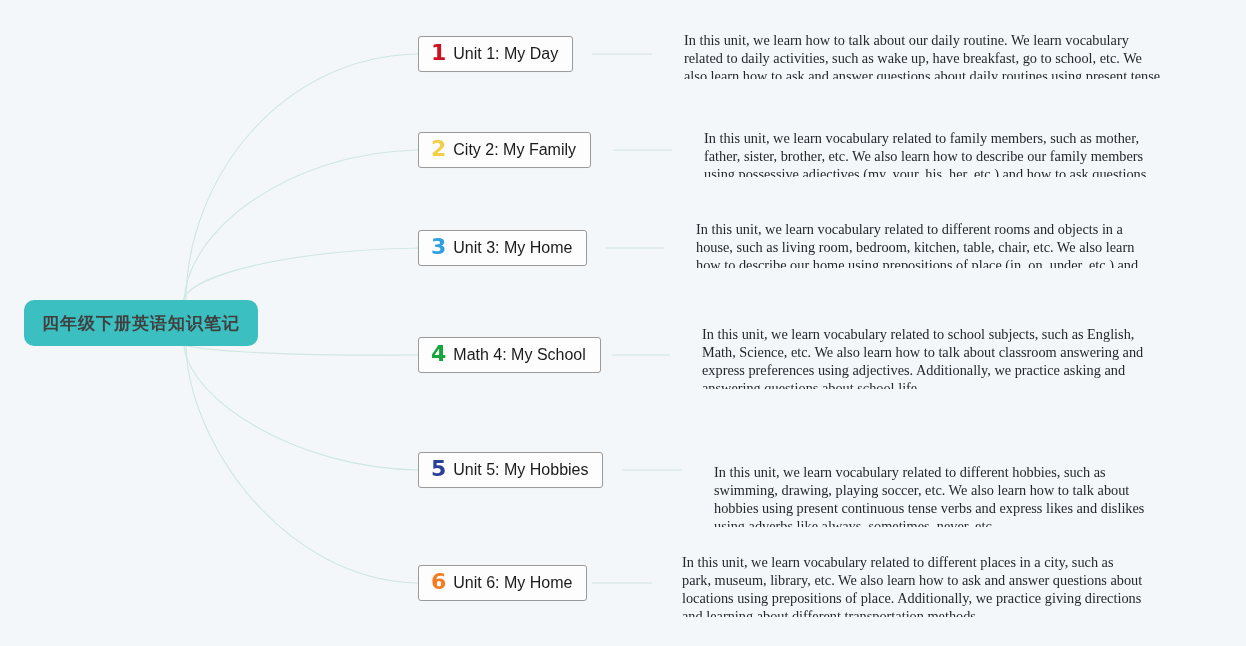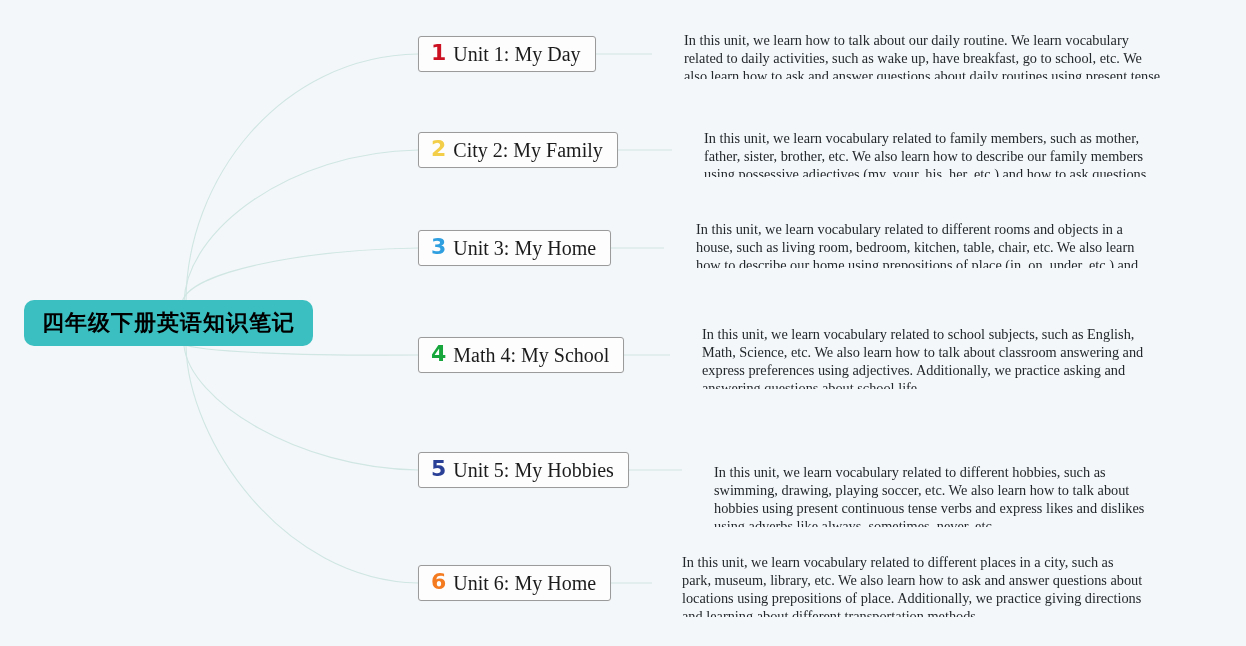--- a/index.html
+++ b/index.html
@@ -40,22 +40,22 @@
     border-radius: 10px;
     display: flex;
     align-items: center;
     justify-content: center;
     padding: 0 18px;
     z-index: 5;
   }
   .root-label {
     font-family: "DejaVu Sans", sans-serif;
     font-weight: bold;
-    font-size: 22px;
-    color: #000000;
+    font-size: 17px;
+    color: #404040;
     letter-spacing: 1px;
     white-space: nowrap;
   }
   .unit-node {
     position: absolute;
     height: 36px;
     box-sizing: border-box;
     background: #fdfdfd;
     border: 1.5px solid #9b9b9b;
     border-radius: 3px;
@@ -68,22 +68,22 @@
   .unit-num {
     font-family: "DejaVu Sans", sans-serif;
     font-weight: bold;
     font-size: 22px;
     line-height: 1;
     margin-right: 7px;
     position: relative;
     top: -1px;
   }
   .unit-title {
-    font-family: Liberation Serif, serif;
-    font-size: 20px;
+    font-family: Liberation Sans, sans-serif;
+    font-size: 16px;
     color: #1b1b1b;
     white-space: nowrap;
   }
   .desc-block {
     position: absolute;
     font-family: "Liberation Serif", serif;
     font-size: 14.3px;
     line-height: 18px;
     color: #23282c;
     z-index: 3;

